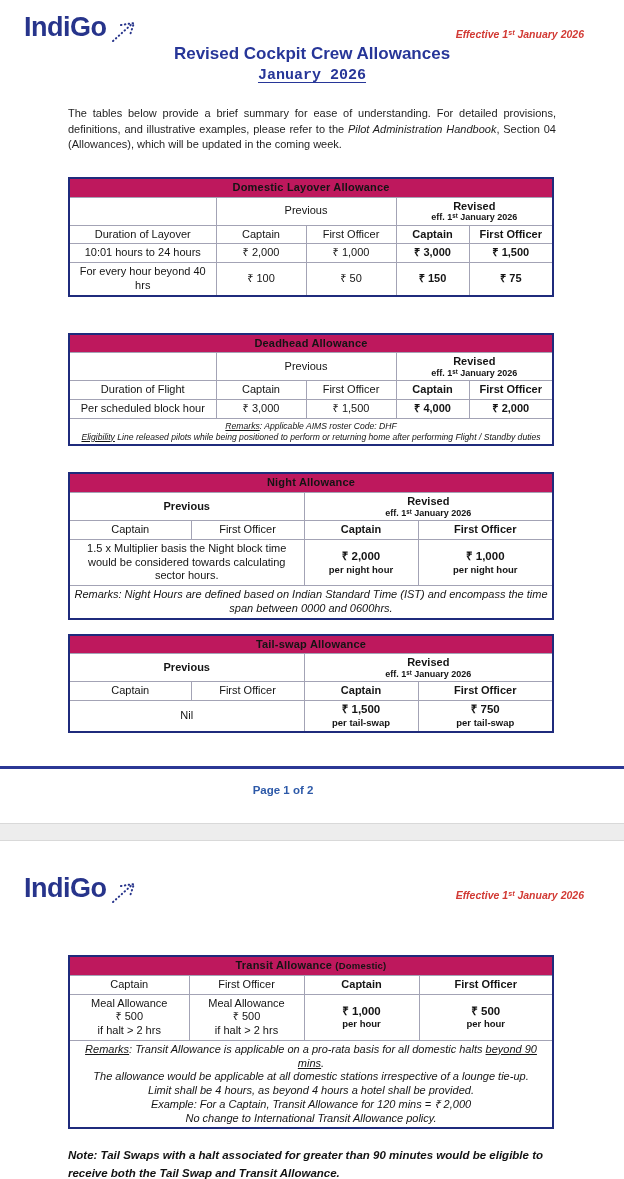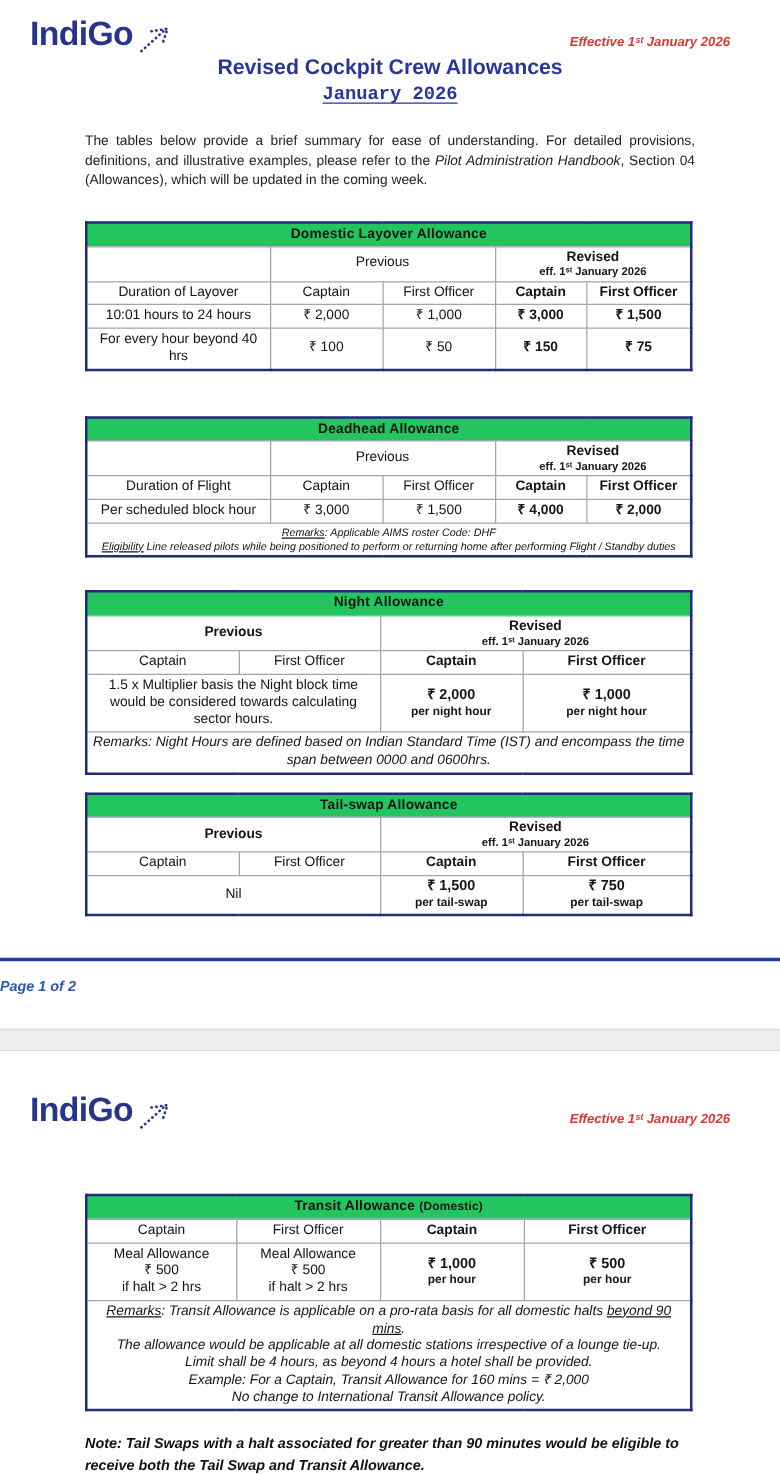--- a/index.html
+++ b/index.html
@@ -19,21 +19,21 @@
 
   .title { text-align:center; font-size:17px; font-weight:bold; color:#273698; }
   .subtitle { text-align:center; font-size:15px; font-weight:bold; color:#273698; margin-top:3px; text-decoration:underline; text-underline-offset:3px;font-family:Liberation Mono, monospace; }
 
   .intro { margin:22px 68px 0 68px; font-size:11px; line-height:1.42; text-align:justify; color:#1e1e1e; }
   .intro em { font-style:italic; }
 
   
   table.doc { border-collapse:collapse; table-layout:fixed; width:484px; margin-left:68px; border:2px solid #1f2b7c; }
   table.doc td { border:1px solid #a3a3b5; text-align:center; vertical-align:middle; font-size:11px; padding:2px 4px; line-height:1.25; color:#141414; }
-  td.tbar { background:#22c55e; color:#fff; font-size:14.5px; font-weight:bold; padding:2px; border:1px solid #1f2b7c; letter-spacing:0.2px; }
+  td.tbar { background:#be185d; color:#fff; font-size:14.5px; font-weight:bold; padding:2px; border:1px solid #1f2b7c; letter-spacing:0.2px; }
   td.tbar .suffix { font-size:9.5px; font-weight:bold; }
   .prev-h { font-size:11px;margin-left:14px; }
   .prev-h.bold, .bold { font-weight:bold; }
   .rev-title { font-size:11px; font-weight:bold; line-height:1.15; }
   .rev-sub { font-size:9px; font-weight:bold; line-height:1.15; }
   td.left { text-align:left; padding-left:6px; }
   .amt { font-weight:bold; font-size:11.5px; line-height:1.2; }
   .unit { font-weight:bold; font-size:9.5px; line-height:1.2; }
   td.desc { font-size:10.5px; text-align:left; padding:4px 6px; }
   td.remarks { text-align:left; font-style:italic; font-size:9px; padding:2px 6px; line-height:1.35; color:#232323; }
@@ -41,21 +41,21 @@
   .u { text-decoration:underline; }
   td.meal { font-size:9px; line-height:1.3; }
   .m1 { margin-top:24px; }
   .m2 { margin-top:36px; }
   .m3 { margin-top:26px; }
   .m4 { margin-top:14px; }
   .m5 { margin-top:50px; }
 
   
   .rule { height:3px; background:#2b3895; width:624px; }
-  .p1-footer { height:54px; padding:11px 58px 0 0; text-align:left;font-style:italic; }
+  .p1-footer { height:54px; padding:11px 58px 0 0; text-align:center; }
   .page-num { font-size:11.5px; font-weight:bold; color:#2d59a8; }
   .separator { height:18px; background:#ededed; border-top:1px solid #d9d9d9; border-bottom:1px solid #d9d9d9; width:624px; }
 
   .note { margin:18px 62px 0 68px; font-size:11.5px; font-weight:bold; font-style:italic; line-height:1.55; color:#111; }
 </style>
 </head>
 <body>
 
 <div class="page page1">
 
@@ -300,21 +300,21 @@
       <td>
         <div class="amt">₹ 500</div>
         <div class="unit">per hour</div>
       </td>
     </tr>
     <tr>
       <td class="remarks" colspan="4">
         <div><span class="u">Remarks</span><span>: Transit Allowance is applicable on a pro-rata basis for all domestic halts </span><span class="u">beyond 90 mins</span><span>.</span></div>
         <div>The allowance would be applicable at all domestic stations irrespective of a lounge tie-up.</div>
         <div>Limit shall be 4 hours, as beyond 4 hours a hotel shall be provided.</div>
-        <div>Example: For a Captain, Transit Allowance for 160 mins = ₹ 2,000</div>
+        <div>Example: For a Captain, Transit Allowance for 120 mins = ₹ 2,000</div>
         <div>No change to International Transit Allowance policy.</div>
       </td>
     </tr>
   </tbody>
     </table>
 
   <p class="note">Note: Tail Swaps with a halt associated for greater than 90 minutes would be eligible to receive both the Tail Swap and Transit Allowance.</p>
 </div>
 
 </body></html>

